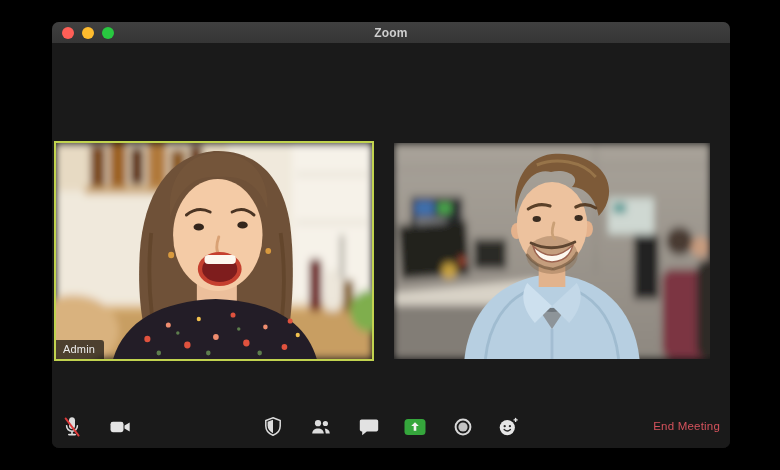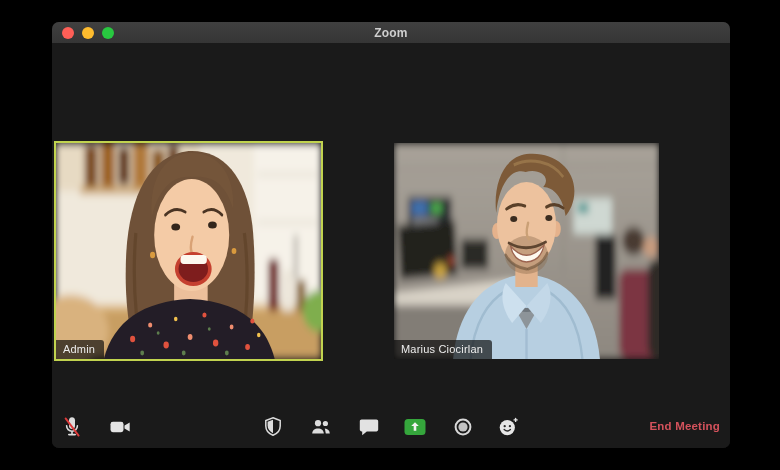--- a/index.html
+++ b/index.html
@@ -22,21 +22,21 @@
   }
   .traffic-lights{position:absolute;left:10px;top:0;height:21px;display:flex;align-items:center;gap:8px;}
   .tl{width:12px;height:12px;border-radius:50%;}
   .tl.red{background:#ff5f57;}
   .tl.yellow{background:#febc2e;}
   .tl.green{background:#28c840;}
   .title-text{color:#cfcfcf;font-size:12px;font-weight:bold;letter-spacing:.2px;}
   
   .stage{position:absolute;left:0;top:21px;right:0;bottom:28px;background:#1a1a1a;}
   .video-tile{
-    position:absolute;top:100px;width:265px;height:216px;background:#111;overflow:hidden;
+    position:absolute;top:100px;width:316px;height:216px;background:#111;overflow:hidden;
   }
   .video-tile.left{left:4px;outline:2px solid #c1d34f;outline-offset:0;}
   .video-tile.right{left:342px;}
   .video-tile svg{display:block;width:100%;height:100%;}
   .name-tag{
     position:absolute;left:0;bottom:0;
     background:rgba(10,10,10,.68);color:#ececec;
     font-size:11px;padding:3px 9px 4px 7px;border-top-right-radius:3px;
     letter-spacing:.2px;
   }
@@ -45,21 +45,21 @@
     position:absolute;left:0;right:0;bottom:0;height:28px;background:#1a1a1a;
   }
   .tb-btn{
     position:absolute;top:-8px;width:30px;height:30px;display:flex;align-items:center;justify-content:center;
     background:none;border:none;padding:0;cursor:pointer;
   }
   .tb-btn svg{display:block;}
   .end-meeting{
     position:absolute;right:10px;top:-6px;height:24px;
     background:none;border:none;padding:0;cursor:pointer;
-    color:#d4525c;font-size:11.5px;font-family:"Liberation Sans",sans-serif;font-weight:bold;letter-spacing:.2px;
+    color:#d4525c;font-size:11.5px;font-family:"Liberation Sans",sans-serif;font-weight:normal;letter-spacing:.2px;
   }
 </style>
 </head>
 <body>
 
 <div class="app-window">
 
   <div class="titlebar">
     <div class="traffic-lights">
       <span class="tl red"></span>
@@ -200,21 +200,20 @@
           <path d="M191 64 q11 -5 21 1" stroke="#5a4028" stroke-width="3.2" fill="none" stroke-linecap="round"></path>
           <ellipse cx="150" cy="76" rx="4.4" ry="3" fill="#3a2c20"></ellipse>
           <ellipse cx="194" cy="75" rx="4.4" ry="3" fill="#3a2c20"></ellipse>
           <path d="M168 80 q-4 12 1 16" stroke="#caa076" stroke-width="3" fill="none" stroke-linecap="round"></path>
           <path d="M146 103 Q166 122 188 102 Q184 118 166 119 Q150 118 146 103 Z" fill="#fdf8ef" stroke="#9c6450" stroke-width="1.5"></path>
           <path d="M144 100 q22 10 46 -1" stroke="#5e4530" stroke-width="3" fill="none" stroke-linecap="round"></path>
           <path d="M140 112 q8 12 26 14" stroke="#6b5138" stroke-width="3" fill="none" opacity=".6" stroke-linecap="round"></path>
           <path d="M192 110 q-6 12 -24 16" stroke="#6b5138" stroke-width="3" fill="none" opacity=".6" stroke-linecap="round"></path>
         </g>
       </svg>
-      <span class="name-tag">Marius Ciocirlan</span>
     </div>
   </div>
 
   <div class="toolbar">
 
     <button class="tb-btn" style="left:5px" title="">
       <svg width="24" height="24" viewBox="0 0 24 24">
         <path d="M12 14c1.7 0 3-1.3 3-3V5.3c0-1.7-1.3-3-3-3s-3 1.3-3 3V11c0 1.7 1.3 3 3 3z" fill="#dcdcdc"></path>
         <path d="M6.6 10.8a5.4 5.4 0 0 0 10.8 0" stroke="#dcdcdc" stroke-width="1.6" fill="none" stroke-linecap="round"></path>
         <line x1="12" y1="16.4" x2="12" y2="19.2" stroke="#dcdcdc" stroke-width="1.6"></line>

